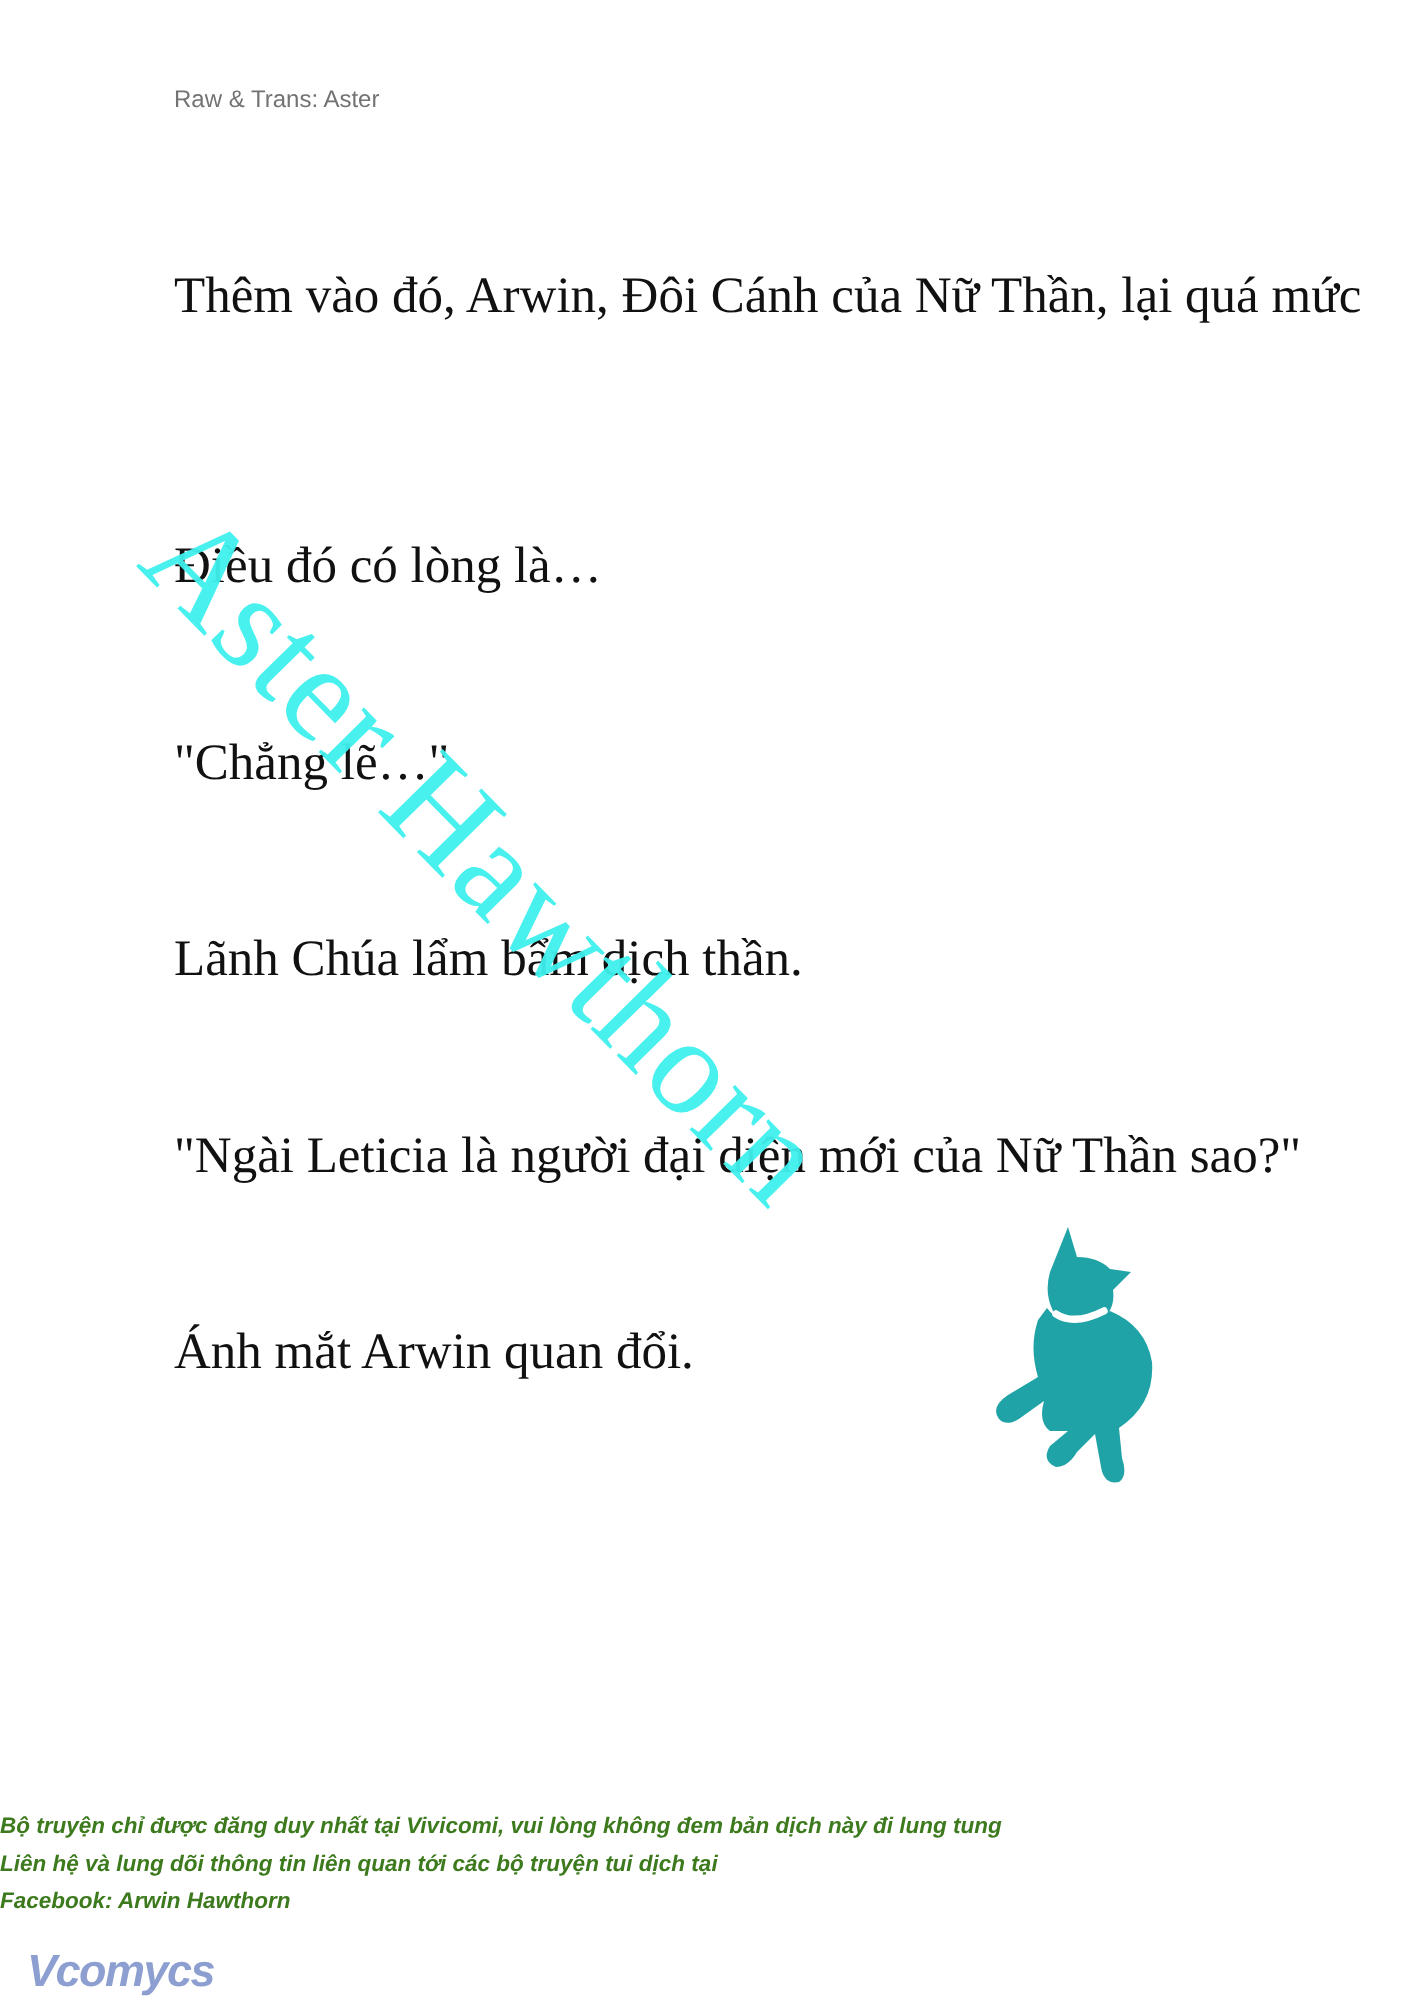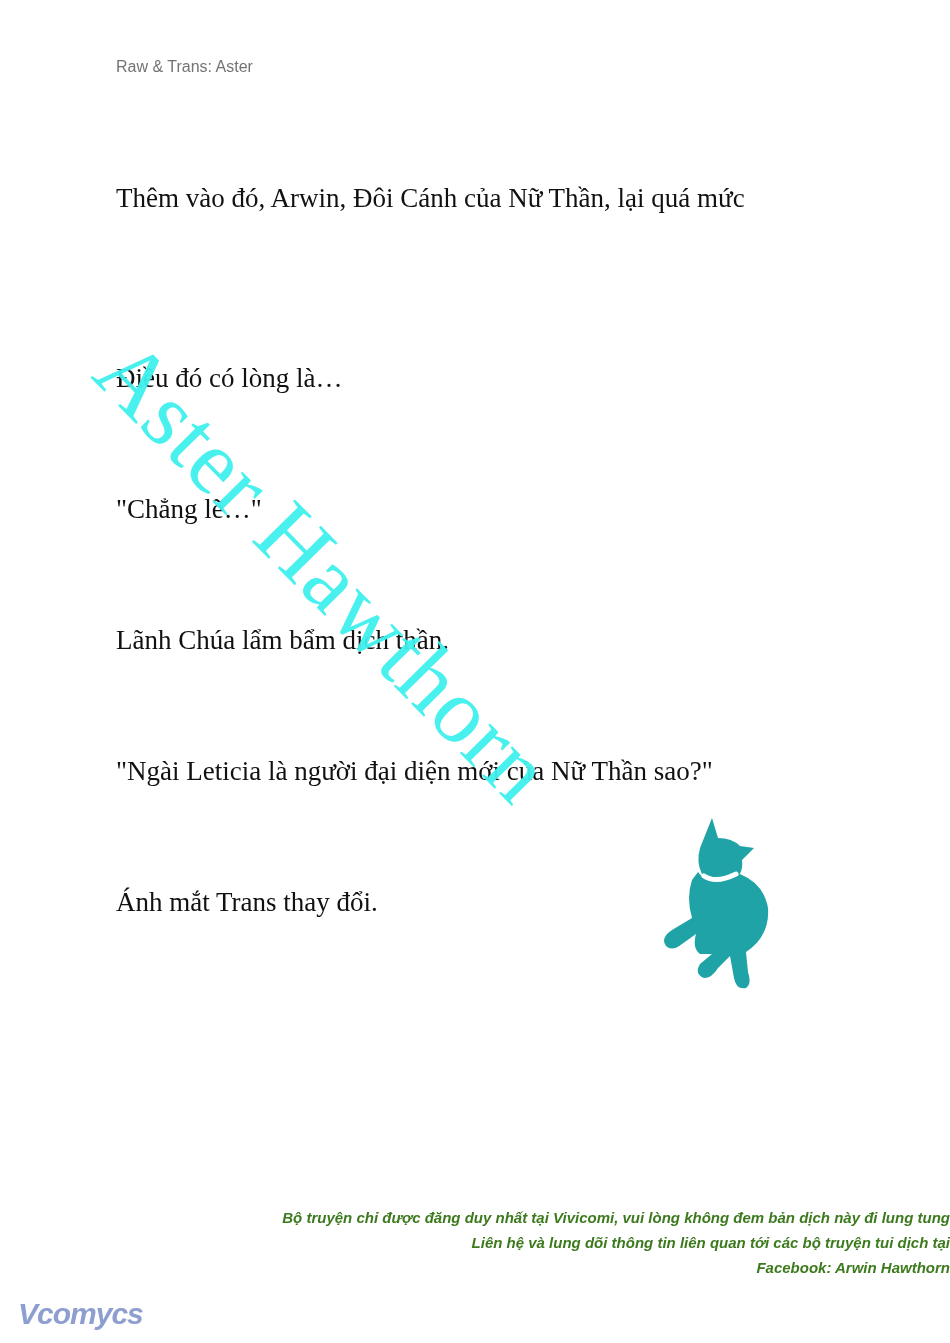--- a/index.html
+++ b/index.html
@@ -3,32 +3,32 @@
   <meta charset="utf-8">
   <style>
     html, body { margin: 0; padding: 0; background: #ffffff; }
     body { width: 950px; height: 1343px; position: relative; overflow: hidden; }
     .header {
       position: absolute; left: 116px; top: 58px;
       font-family: "Liberation Sans", sans-serif; font-size: 16px; color: #737373;
     }
     .para {
       position: absolute; left: 116px;
-      font-family: "Liberation Serif", serif; font-size: 27px; color: #111;
+      font-family: "Liberation Serif", serif; font-size: 34px; color: #111;
       line-height: 50px; white-space: nowrap;
     }
     .watermark {
       position: absolute; left: 150px; top: 318px;
       font-family: "Liberation Serif", serif; font-size: 92px; color: #3ff0ee;
       transform-origin: 0 0; transform: rotate(45.5deg);
       white-space: nowrap; letter-spacing: 1px; opacity: 0.95;
     }
     .cat { position: absolute; left: 652px; top: 808px; width: 130px; height: 185px; }
     .footer {
-      position: absolute; left: 0; width: 950px; text-align: right;
+      position: absolute; left: 0; width: 950px; text-align: left;
       font-family: "Liberation Sans", sans-serif; font-size: 15px; font-style: italic;
       font-weight: bold; color: #3d7a1e;
     }
     .logo { position: absolute; left: 16px; top: 1296px; width: 130px; height: 40px; }
   </style>
 </head>
 <body>
 
 <div class="header">Raw &amp; Trans: Aster</div>
 
@@ -41,21 +41,21 @@
 <div class="para" style="top:484px">
   <div>"Chẳng lẽ…"</div>
 </div>
 <div class="para" style="top:615px">
   <div>Lãnh Chúa lẩm bẩm dịch thần.</div>
 </div>
 <div class="para" style="top:746px">
   <div>"Ngài Leticia là người đại diện mới của Nữ Thần sao?"</div>
 </div>
 <div class="para" style="top:877px">
-  <div>Ánh mắt Trans thay đổi.</div>
+  <div>Ánh mắt Arwin quan đổi.</div>
 </div>
 <div class="para" style="top:1008px">
 </div>
 
 <div class="watermark">Aster Hawthorn</div>
 
 <svg class="cat" viewBox="0 0 130 185">
   <g fill="#1fa3a6">
     <path d="M48 40 L60 10 L66 30 Q80 30 88 38 L102 40 L90 52 Q92 66 80 74 L70 76 Q58 78 50 66 Q44 54 48 40 Z"></path>
     <path d="M40 72 Q34 90 40 110 L20 122 Q8 130 14 138 Q20 144 30 136 L44 126 Q40 140 48 146 L60 146 L48 156 Q42 166 52 170 Q60 170 66 160 L78 148 L82 170 Q84 182 94 180 Q100 176 96 164 L94 144 Q118 128 116 100 Q112 76 88 66 L80 70 Q66 76 58 72 Q50 70 46 64 Z"></path>

